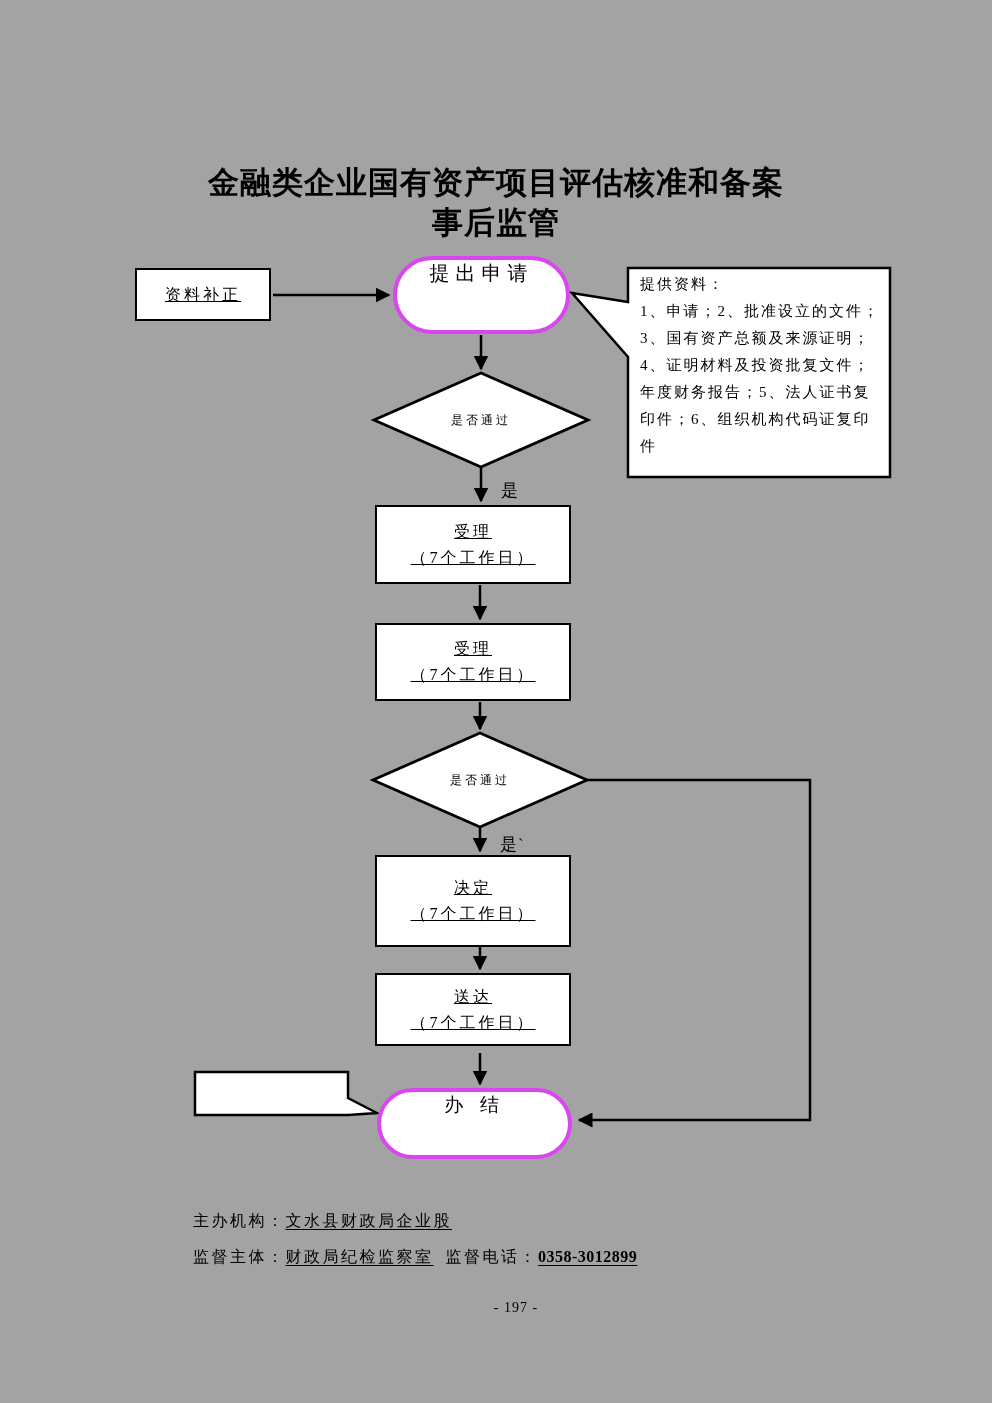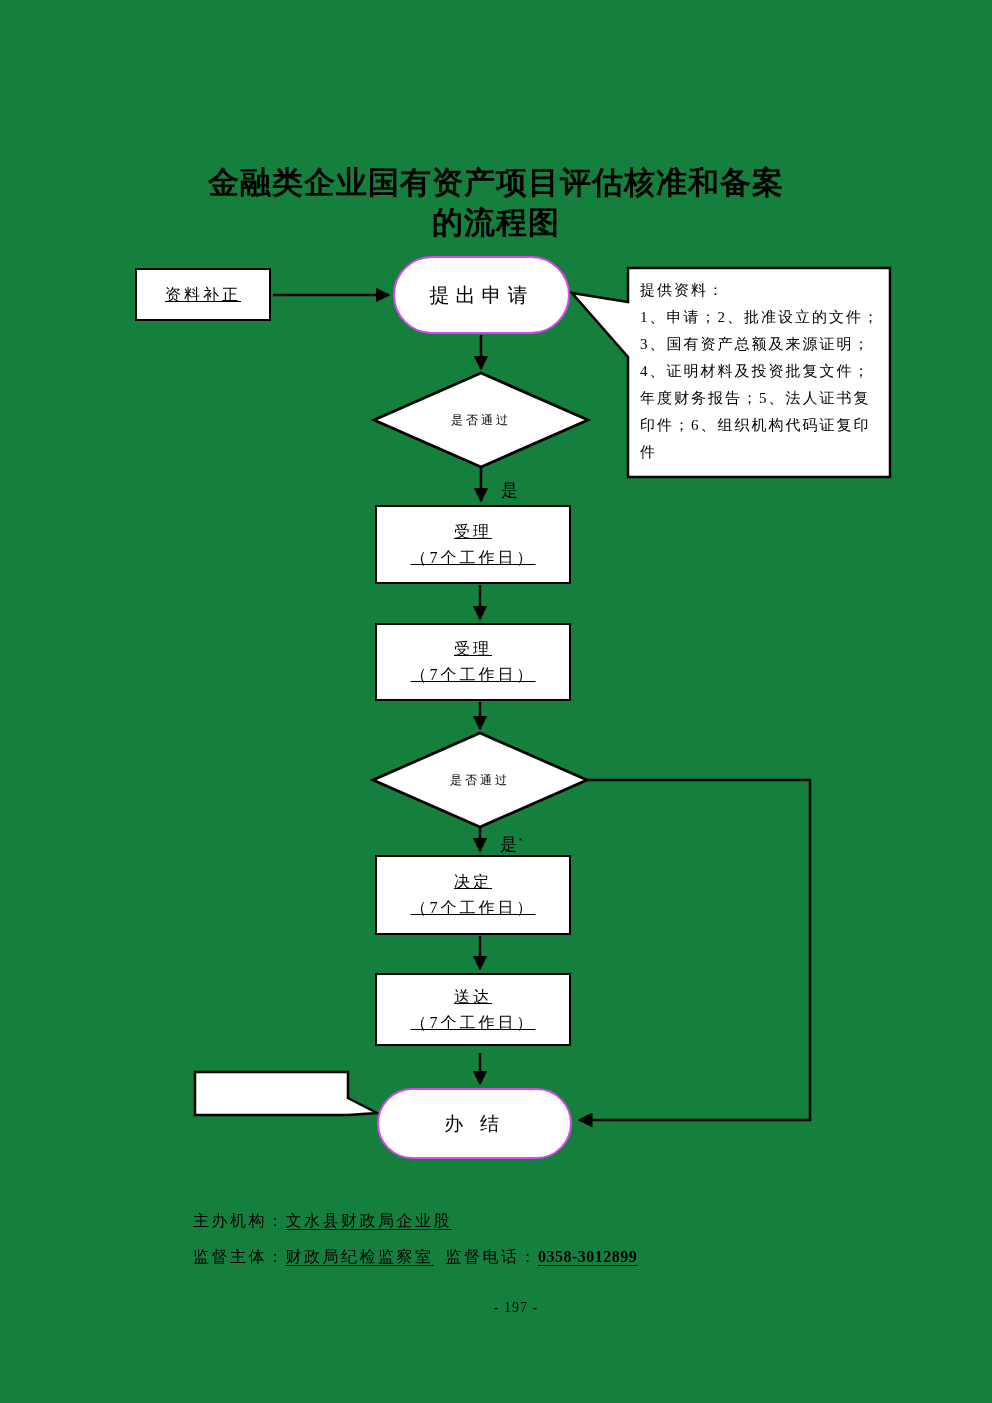--- a/index.html
+++ b/index.html
@@ -1,21 +1,21 @@
 <!DOCTYPE html>
 <html><head>
 <meta charset="utf-8">
 <style>
   html, body { margin: 0; padding: 0; background: #e8e8e8; }
   .page {
     position: relative;
     width: 992px;
     height: 1403px;
     margin: 0 auto;
-    background: #15803d;
+    background: #a3a3a3;
     font-family: "Liberation Serif", "DejaVu Serif", serif;
     color: #000;
     overflow: hidden;
   }
   .wires {
     position: absolute;
     left: 0; top: 0;
     width: 992px; height: 1403px;
     z-index: 1;
   }
@@ -42,34 +42,33 @@
     z-index: 2;
     font-size: 16px;
     letter-spacing: 3px;
     line-height: 26px;
     text-align: center;
     text-decoration: underline;
   }
   .stadium {
     position: absolute;
     box-sizing: border-box;
-    border: 2px solid #d946ef;
+    border: 4px solid #d946ef;
     background: #fff;
     display: flex;
-    align-items: center;
     justify-content: center;
     z-index: 2;
     text-align: center;
   }
   .stadium.apply { left: 393px; top: 256px; width: 177px; height: 78px; border-radius: 39px; font-size: 20px; letter-spacing: 6px; }
   .stadium.complete { left: 377px; top: 1088px; width: 195px; height: 71px; border-radius: 36px; font-size: 19px; letter-spacing: 6px; }
   .box-supplement { left: 135px; top: 268px; width: 136px; height: 53px; }
   .box-accept1 { left: 375px; top: 505px; width: 196px; height: 79px; }
   .box-accept2 { left: 375px; top: 623px; width: 196px; height: 78px; }
-  .box-decide  { left: 375px; top: 855px; width: 196px; height: 80px; }
+  .box-decide  { left: 375px; top: 855px; width: 196px; height: 92px; }
   .box-deliver { left: 375px; top: 973px; width: 196px; height: 73px; }
   .diamond-label {
     position: absolute;
     transform: translate(-50%, -50%);
     z-index: 2;
     font-size: 12px;
     letter-spacing: 3px;
     white-space: nowrap;
   }
   .yes-label {
@@ -77,21 +76,21 @@
     z-index: 2;
     font-size: 17px;
     letter-spacing: 1px;
     white-space: nowrap;
   }
   .info-text {
     position: absolute;
     left: 628px; top: 268px;
     width: 262px; height: 258px;
     box-sizing: border-box;
-    padding: 9px 6px 0 12px;
+    padding: 3px 6px 0 12px;
     z-index: 2;
     font-size: 15px;
     letter-spacing: 2px;
     line-height: 27px;
   }
   .post-label {
     position: absolute;
     left: 195px; top: 1072px;
     width: 153px; height: 43px;
     display: flex; align-items: center; justify-content: center;
@@ -147,21 +146,21 @@
     <line x1="481" y1="467" x2="481" y2="501" stroke="#000" stroke-width="2.5" marker-end="url(#arrow)"></line>
     <line x1="480" y1="585" x2="480" y2="619" stroke="#000" stroke-width="2.5" marker-end="url(#arrow)"></line>
     <line x1="480" y1="702" x2="480" y2="729" stroke="#000" stroke-width="2.5" marker-end="url(#arrow)"></line>
     <line x1="480" y1="827" x2="480" y2="851" stroke="#000" stroke-width="2.5" marker-end="url(#arrow)"></line>
     <line x1="480" y1="936" x2="480" y2="969" stroke="#000" stroke-width="2.5" marker-end="url(#arrow)"></line>
     <line x1="480" y1="1053" x2="480" y2="1084" stroke="#000" stroke-width="2.5" marker-end="url(#arrow)"></line>
   </svg>
 
   <div class="doc-title">
     <div>金融类企业国有资产项目评估核准和备案</div>
-    <div>的流程图</div>
+    <div>事后监管</div>
   </div>
 
   <div class="node-box box-supplement">
     <div>资料补正</div>
   </div>
 
   <div class="stadium apply">
     <div>提出申请</div>
   </div>
 

